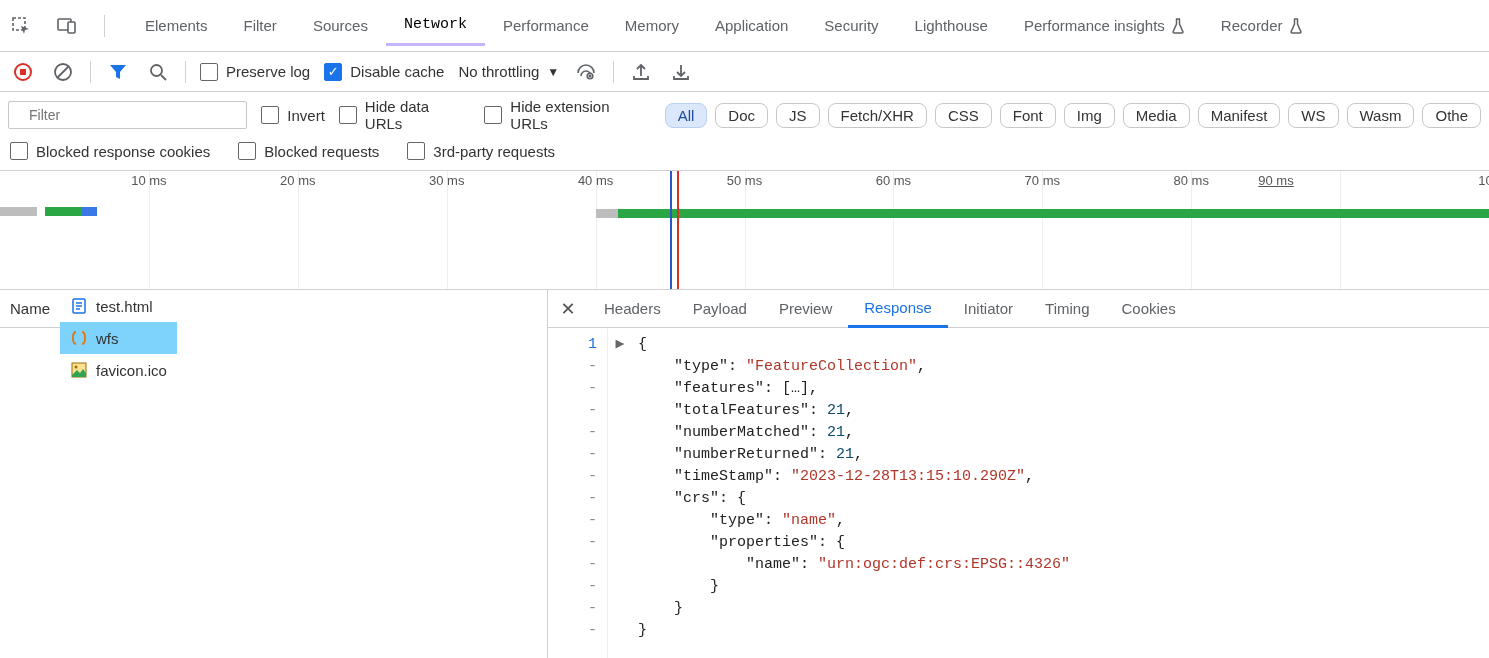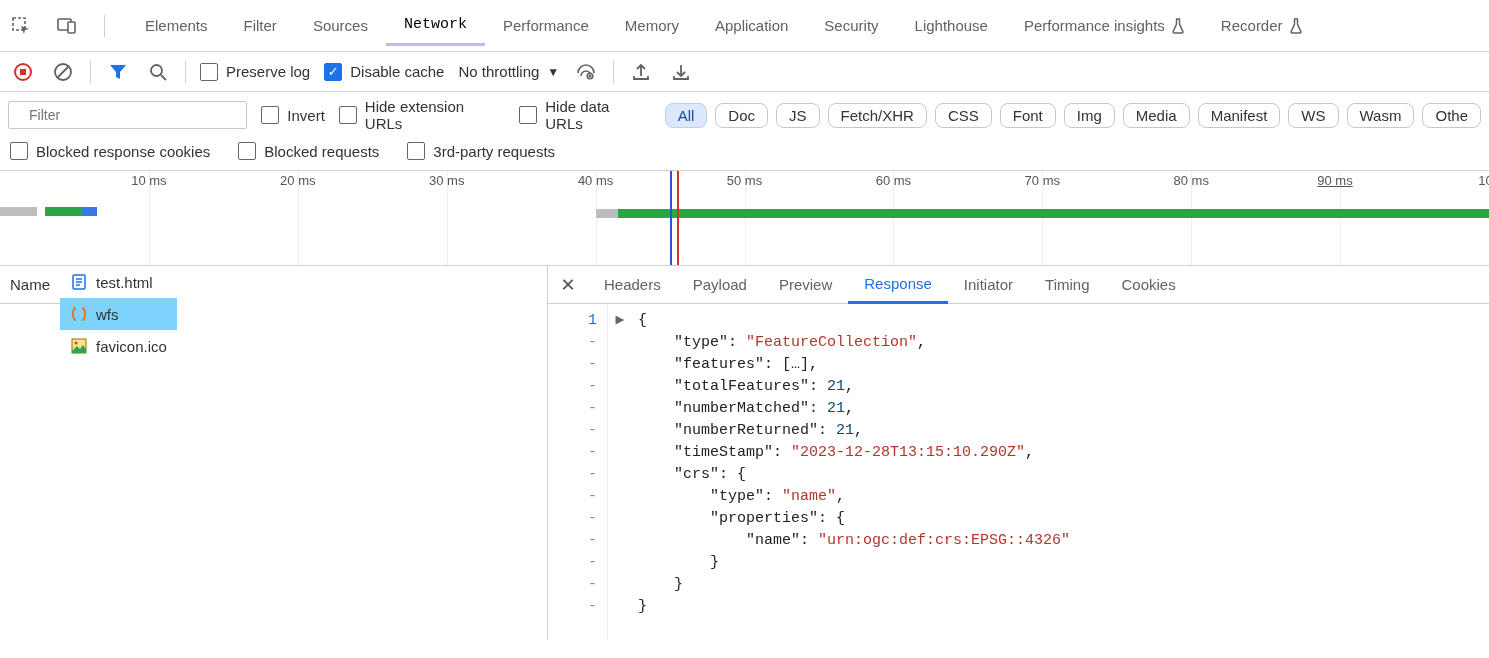--- a/index.html
+++ b/index.html
@@ -76,21 +76,21 @@
   border:1px solid #c7c7c7; border-radius:8px;
   padding:3px 12px; font-size:15px; color:#333;
 }
 .pill.active { background:#dbe7fb; border-color:#b9cff3; color:#1a4b9d; }
 .filter-bar2 {
   display:flex; gap:28px; padding:4px 10px 10px;
 }
 
 
 .waterfall {
-  position:relative; height:96px;
+  position:relative; height:120px;
   border-top:1px solid #d0d0d0;
   border-bottom:1px solid #d0d0d0;
   overflow:hidden;
 }
 .wf-grid {
   position:absolute; inset:0;
 }
 .wf-col {
   position:absolute; top:0; bottom:0;
   border-left:1px solid #eee;
@@ -271,25 +271,25 @@
 </div>
 
 <div class="filter-bar">
   <input class="filter-input" placeholder="Filter" style="">
   <label class="cb-wrap">
       <span class="cb"></span>
       <span>Invert</span>
     </label>
   <label class="cb-wrap">
       <span class="cb"></span>
+      <span>Hide data URLs</span>
+    </label>
+  <label class="cb-wrap">
+      <span class="cb"></span>
       <span>Hide extension URLs</span>
-    </label>
-  <label class="cb-wrap">
-      <span class="cb"></span>
-      <span>Hide data URLs</span>
     </label>
   <div id="type-pills" style="display:flex;gap:8px;">
       <div class="pill active">All</div>
       <div class="pill">Doc</div>
       <div class="pill">JS</div>
       <div class="pill">Fetch/XHR</div>
       <div class="pill">CSS</div>
       <div class="pill">Font</div>
       <div class="pill">Img</div>
       <div class="pill">Media</div>
@@ -326,21 +326,21 @@
       <div class="wf-label" style="left: 595.6px;">40 ms</div>
       <div class="wf-col" style="left: 744.5px;"></div>
       <div class="wf-label" style="left: 744.5px;">50 ms</div>
       <div class="wf-col" style="left: 893.4px;"></div>
       <div class="wf-label" style="left: 893.4px;">60 ms</div>
       <div class="wf-col" style="left: 1042.3px;"></div>
       <div class="wf-label" style="left: 1042.3px;">70 ms</div>
       <div class="wf-col" style="left: 1191.2px;"></div>
       <div class="wf-label" style="left: 1191.2px;">80 ms</div>
       <div class="wf-col" style="left: 1340.1px;"></div>
-      <div class="wf-label" style="left: 1335px; text-decoration: underline;">90 ms</div>
+      <div class="wf-label" style="left: 1276px; text-decoration: underline;">90 ms</div>
       <div class="wf-label" style="left: 1489px;">100</div>
       <div class="wf-bar" style="left: 0px; width: 37.225px; top: 36px; background: rgb(189, 189, 189);"></div>
       <div class="wf-bar" style="left: 44.67px; width: 37.225px; top: 36px; background: rgb(42, 167, 68);"></div>
       <div class="wf-bar" style="left: 81.895px; width: 14.89px; top: 36px; background: rgb(59, 120, 231);"></div>
       <div class="wf-bar" style="left: 595.6px; width: 22.335px; top: 38px; background: rgb(189, 189, 189);"></div>
       <div class="wf-bar" style="left: 617.935px; width: 871.065px; top: 38px; background: rgb(42, 167, 68);"></div>
       <div class="wf-vline" style="left: 670.05px; background: rgb(42, 86, 198);"></div>
       <div class="wf-vline" style="left: 677.495px; background: rgb(217, 48, 37);"></div>
     </div>
 </div>

